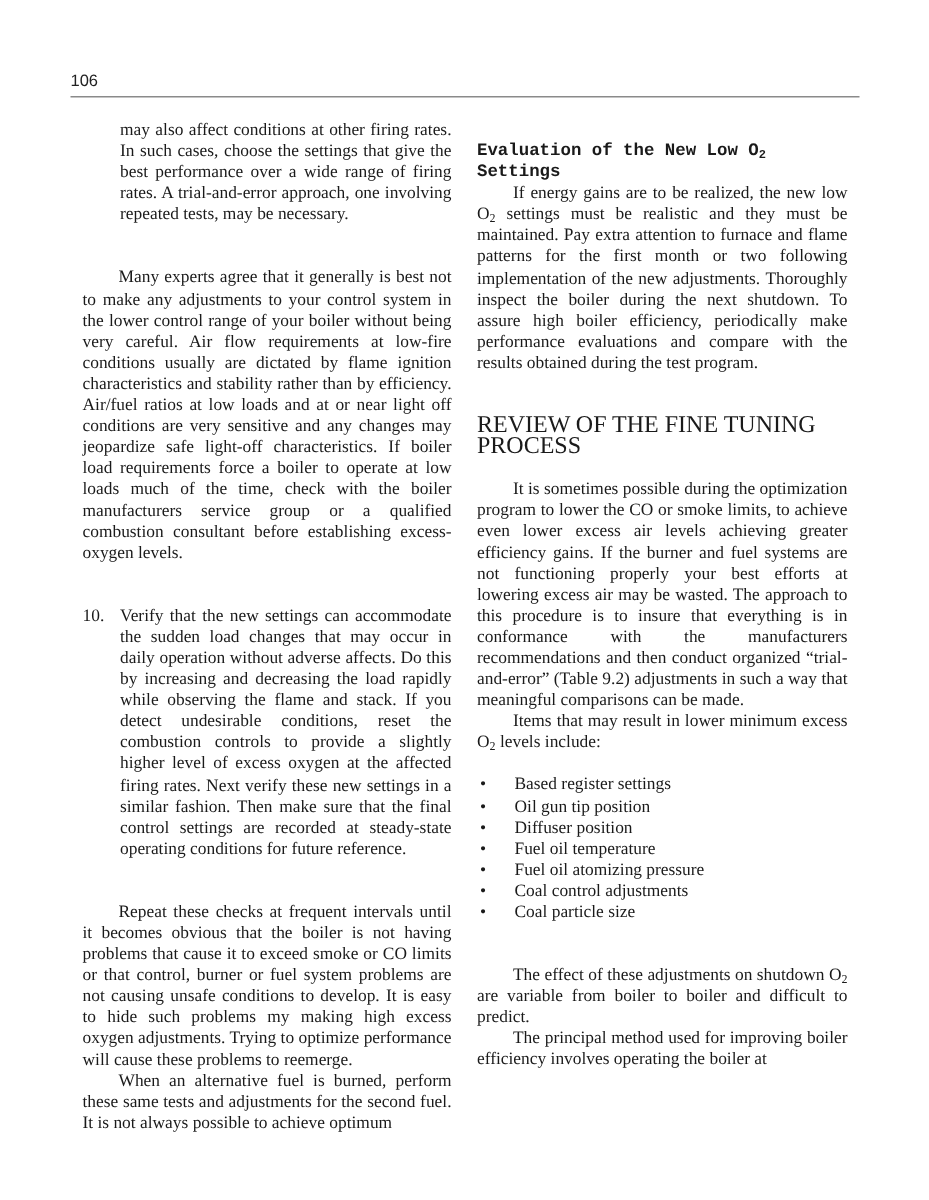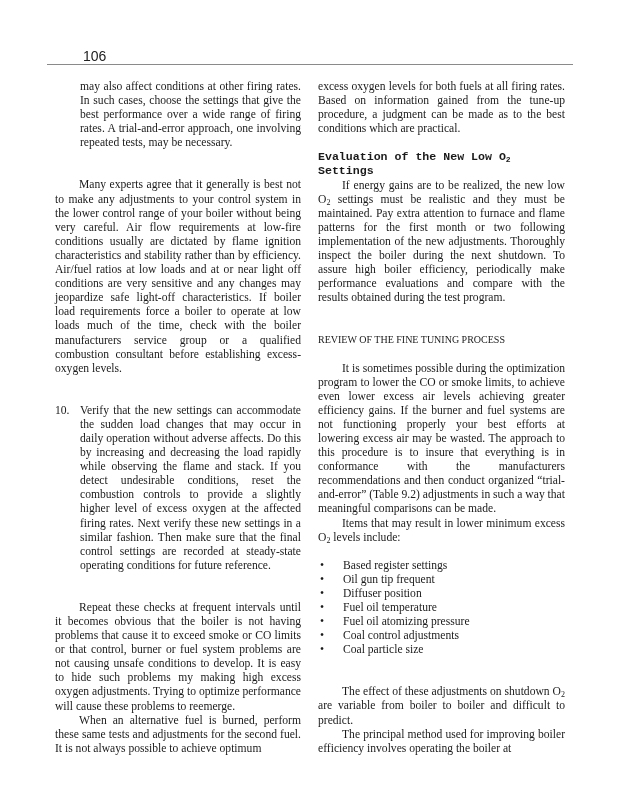--- a/index.html
+++ b/index.html
@@ -1,36 +1,36 @@
 <!DOCTYPE html>
 <html><head>
 <meta charset="utf-8">
 <style>
   html, body { margin: 0; padding: 0; background: #ffffff; }
   body { width: 619px; height: 800px; position: relative; overflow: hidden; color: #1a1a1a; }
   .page-header {
     position: absolute; left: 47px; top: 44px; width: 526px; height: 20px;
-    font-family: "Liberation Sans", sans-serif; font-size: 14px; color: #222; margin-left: 36px;
+    font-family: "Liberation Sans", sans-serif; font-size: 11px; color: #222;
   }
   .page-header .num { position: absolute; left: 0; top: 4px; }
   .page-header .title { position: absolute; right: 0; top: 4px; }
   .header-rule { position: absolute; left: 47px; top: 64px; width: 526px; height: 1px; background: #8a8a8a; }
 
   .col { position: absolute; top: 80px; font-family: "Liberation Serif", serif; font-size: 11.6px; line-height: 14.1px; text-align: justify; }
   .col-left { left: 55px; width: 246px; }
   .col-right { left: 318px; width: 247px; }
   .col p { margin: 0; }
   .indent { text-indent: 24px; }
   .hang { padding-left: 25px; }
   .gap { height: 14px; }
   .gap2 { height: 28px; }
   .numbered { position: relative; padding-left: 25px; }
   .numbered .n { position: absolute; left: 0; top: 0; }
   .heading-bold { font-weight: bold; text-align: left; font-family: Liberation Mono, monospace; }
-  .heading-caps { text-align: left; font-size: 10px; }
+  .heading-caps { text-align: left; font-size: 16px; }
   .bullets { list-style: none; margin: 0; padding: 0; text-align: left; }
   .bullets li { position: relative; padding-left: 25px; }
   .bullets li .dot { position: absolute; left: 2px; top: 0; }
   sub { font-size: 8px; vertical-align: -2px; line-height: 0; }
 </style>
 </head>
 <body>
 
 <div class="page-header">
   <span class="num">106</span>
@@ -45,33 +45,32 @@
   <p class="numbered">
     <span class="n">10.</span>
     <span>Verify that the new settings can accommodate the sudden load changes that may occur in daily operation without adverse affects. Do this by increasing and decreasing the load rapidly while observing the flame and stack. If you detect undesirable conditions, reset the combustion controls to provide a slightly higher level of excess oxygen at the affected firing rates. Next verify these new settings in a similar fashion. Then make sure that the final control settings are recorded at steady-state operating conditions for future reference.</span>
   </p>
   <div class="gap2"></div>
   <p class="indent">Repeat these checks at frequent intervals until it becomes obvious that the boiler is not having problems that cause it to exceed smoke or CO limits or that control, burner or fuel system problems are not causing unsafe conditions to develop. It is easy to hide such problems my making high excess oxygen adjustments. Trying to optimize performance will cause these problems to reemerge.</p>
   <p class="indent">When an alternative fuel is burned, perform these same tests and adjustments for the second fuel. It is not always possible to achieve optimum</p>
 </div>
 
 <div class="col col-right">
-  <p>excess oxygen levels for both fuels at all firing rates. Based on information gained from the tune-up procedure, a judgment can be made as to the best conditions which are practical.</p>
   <div class="gap"></div>
   <p class="heading-bold"><span>Evaluation of the New Low O</span><sub>2</sub><span> Settings</span></p>
   <p class="indent"><span>If energy gains are to be realized, the new low O</span><sub>2</sub><span> settings must be realistic and they must be maintained. Pay extra attention to furnace and flame patterns for the first month or two following implementation of the new adjustments. Thoroughly inspect the boiler during the next shutdown. To assure high boiler efficiency, periodically make performance evaluations and compare with the results obtained during the test program.</span></p>
   <div class="gap2"></div>
   <p class="heading-caps">REVIEW OF THE FINE TUNING PROCESS</p>
   <div class="gap"></div>
   <p class="indent">It is sometimes possible during the optimization program to lower the CO or smoke limits, to achieve even lower excess air levels achieving greater efficiency gains. If the burner and fuel systems are not functioning properly your best efforts at lowering excess air may be wasted. The approach to this procedure is to insure that everything is in conformance with the manufacturers recommendations and then conduct organized “trial-and-error” (Table 9.2) adjustments in such a way that meaningful comparisons can be made.</p>
   <p class="indent"><span>Items that may result in lower minimum excess O</span><sub>2</sub><span> levels include:</span></p>
   <div class="gap"></div>
   <ul class="bullets">
     <li><span class="dot">•</span><span>Based register settings</span></li>
-    <li><span class="dot">•</span><span>Oil gun tip frequent</span></li>
+    <li><span class="dot">•</span><span>Oil gun tip position</span></li>
     <li><span class="dot">•</span><span>Diffuser position</span></li>
     <li><span class="dot">•</span><span>Fuel oil temperature</span></li>
     <li><span class="dot">•</span><span>Fuel oil atomizing pressure</span></li>
     <li><span class="dot">•</span><span>Coal control adjustments</span></li>
     <li><span class="dot">•</span><span>Coal particle size</span></li>
   </ul>
   <div class="gap2"></div>
   <p class="indent"><span>The effect of these adjustments on shutdown O</span><sub>2</sub><span> are variable from boiler to boiler and difficult to predict.</span></p>
   <p class="indent">The principal method used for improving boiler efficiency involves operating the boiler at</p>
 </div>

